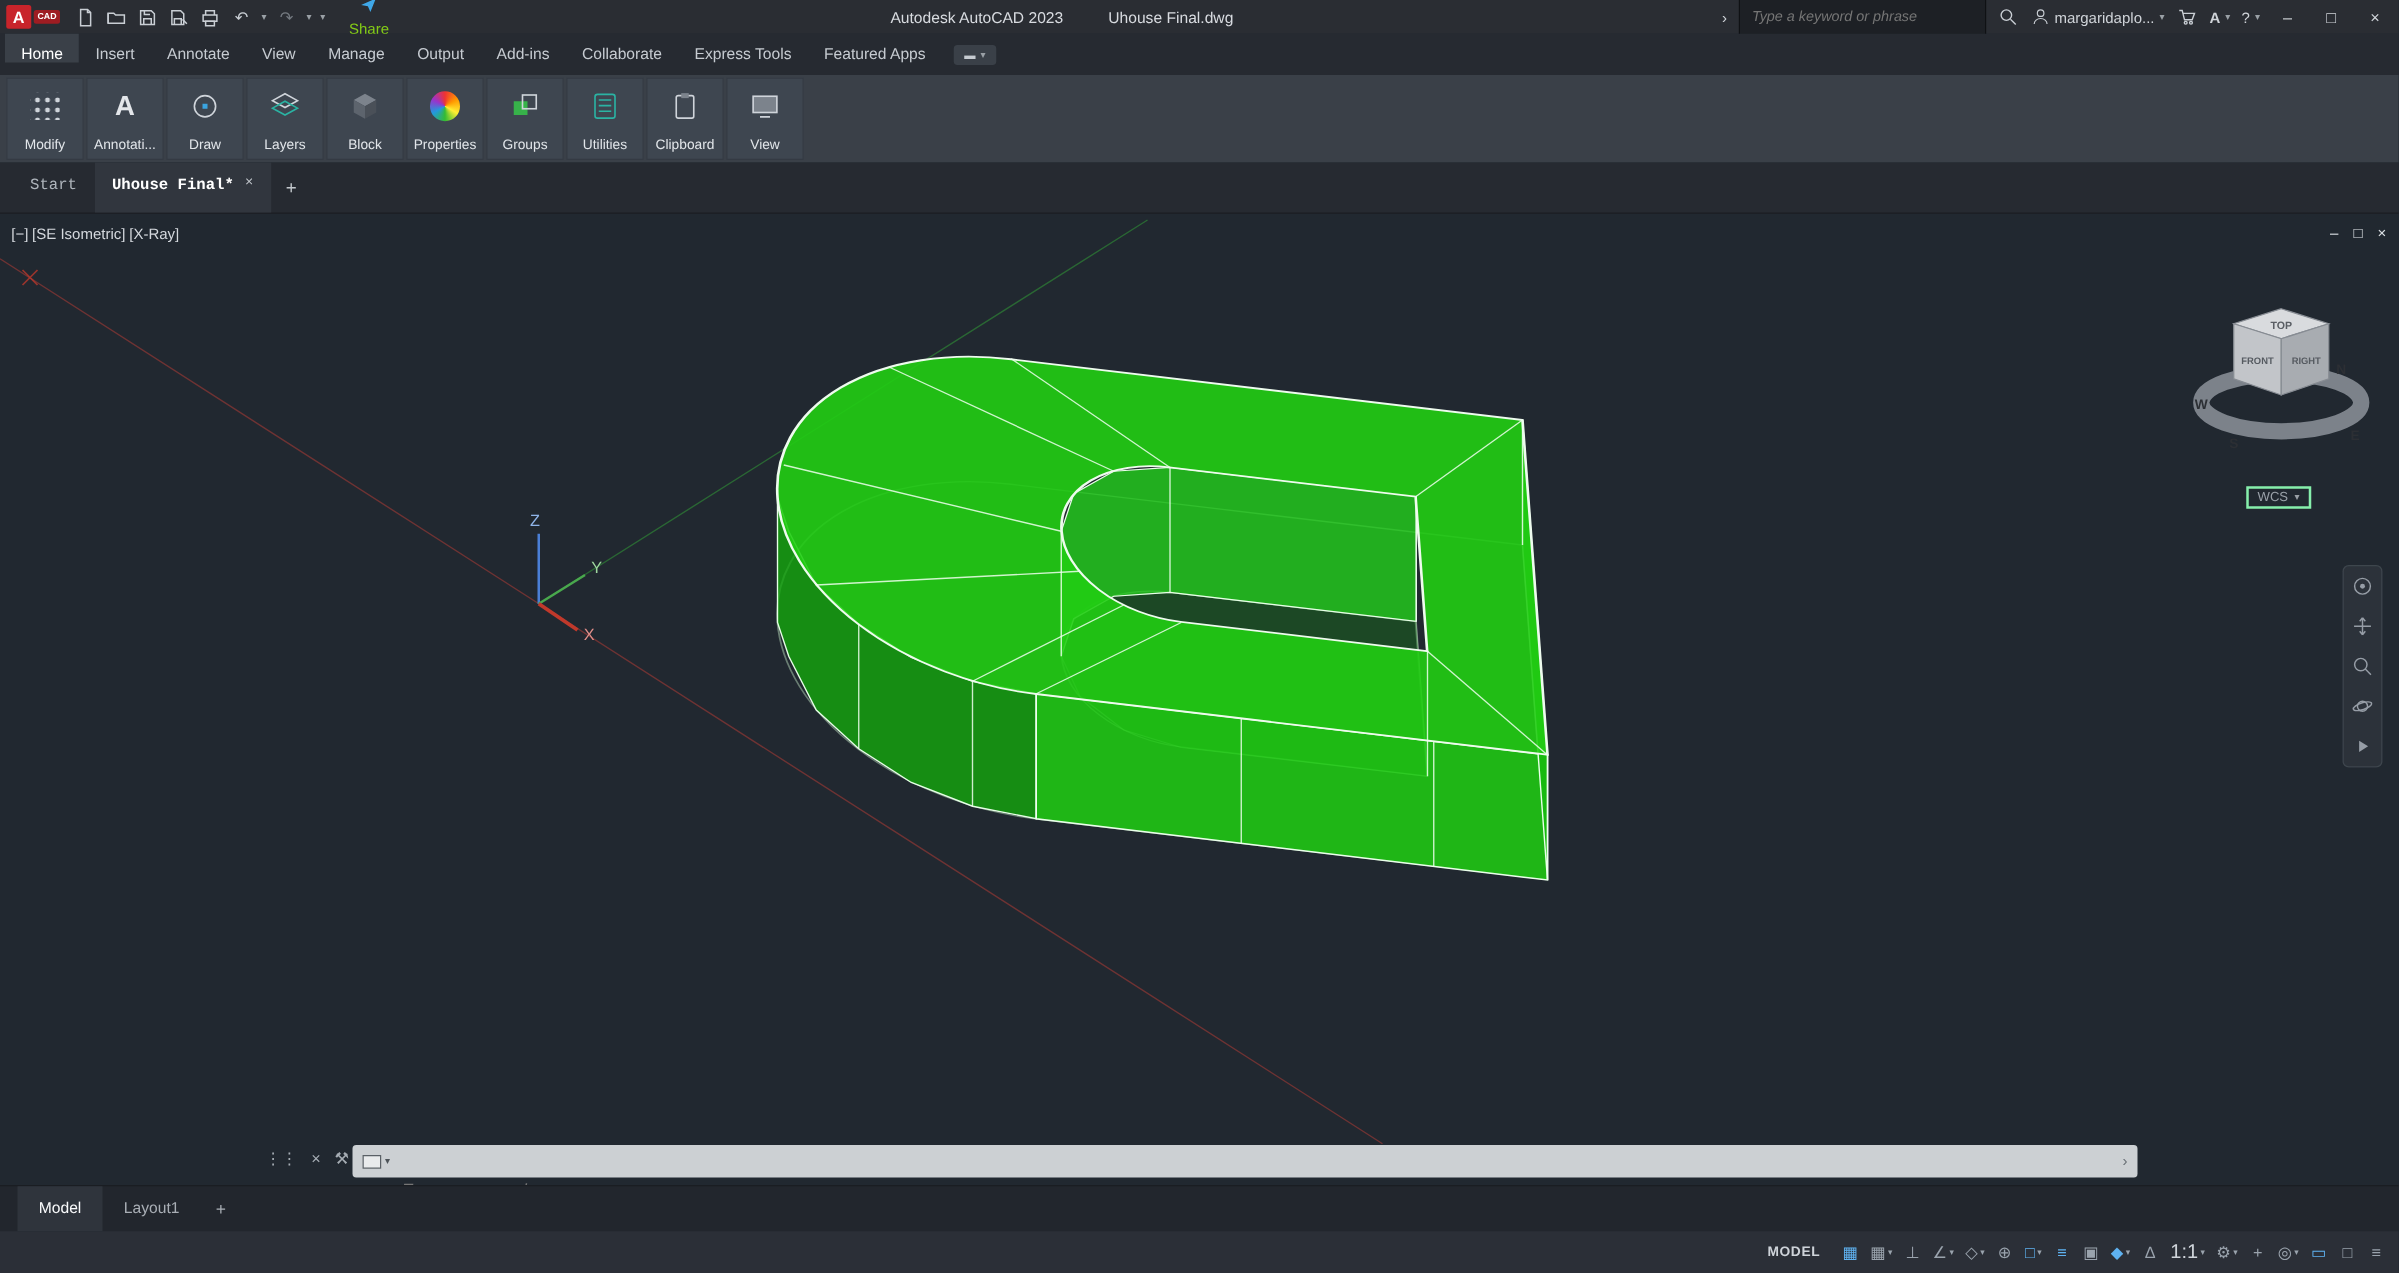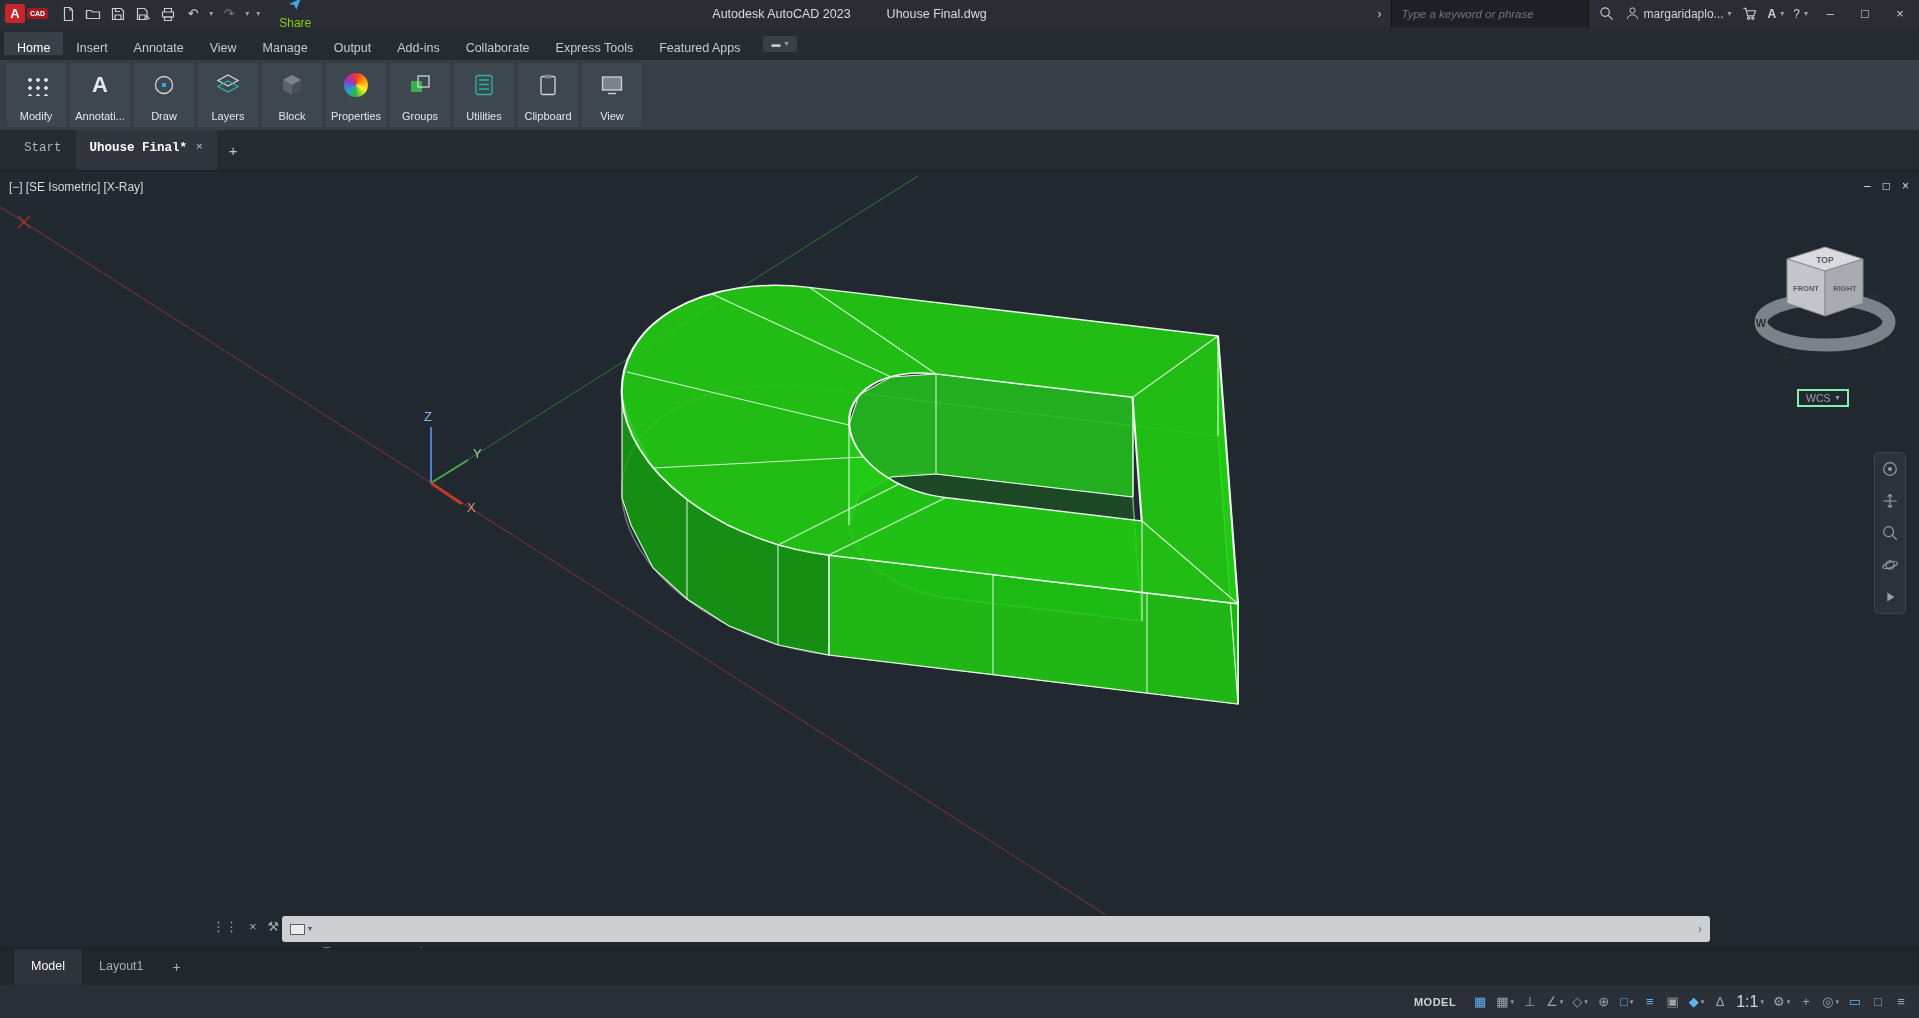--- a/index.html
+++ b/index.html
@@ -23,21 +23,21 @@
   .caret { font-size:8px; color:#9aa0a6; line-height:1; }
   .share { display:flex; align-items:center; gap:5px; margin-left:12px; color:#84cc16; font-size:12px;flex-direction:column; }
   .title-center { position:absolute; left:0; right:220px; top:0; height:27px; display:flex; align-items:center; justify-content:center; gap:36px; font-size:12.5px; color:#d8dbe0; pointer-events:none; }
   .title-right { position:absolute; right:0; top:0; height:27px; display:flex; align-items:center; gap:9px; padding-right:6px; }
   .search-pill { width:198px; height:33px; background:#1d2025; border:1px solid rgba(0,0,0,.45); border-radius:2px; display:flex; align-items:center; padding:0 8px; }
   .search-pill input { background:transparent; border:none; outline:none; color:#8f959c; font-style:italic; font-size:11.5px; width:100%; font-family:inherit; }
   .tr-item { display:flex; align-items:center; gap:4px; color:#cfd3d8; font-size:12px; }
   .win-btn { width:26px; text-align:center; font-size:13px; color:#cfd3d8; }
 
   
-  .menubar { position:absolute; top:27px; left:0; right:0; height:33px; background:#262a31; display:flex; align-items:center; z-index:30; padding-left:4px; }
+  .menubar { position:absolute; top:27px; left:0; right:0; height:33px; background:#262a31; display:flex; align-items:flex-start; z-index:30; padding-left:4px; }
   .mtab { padding:9px 13px 0 13px; font-size:12.5px; color:#c6cbd1; }
   .mtab.active { background:#3a4048; color:#ffffff; }
   .ribbon-toggle { align-self:center; margin-left:10px; background:#3a4048; border-radius:3px; padding:3px 8px; font-size:9px; color:#c6cbd1; display:flex; gap:4px; align-items:center; }
 
   
   .ribbon { position:absolute; top:60px; left:0; right:0; height:70px; background:#3a4048; z-index:30; display:flex; padding:0 0 0 4px; }
   .panel { width:62px; margin:2px 1px; background:#3e4650; border:1px solid #343a43; display:flex; flex-direction:column; align-items:center; justify-content:space-between; padding:7px 0 5px; }
   .picon { height:30px; display:flex; align-items:center; justify-content:center; }
   .picon svg { stroke:#cfd4da; fill:none; stroke-width:1.3; }
   .plabel { font-size:11px; color:#e2e6ea; white-space:nowrap; }

